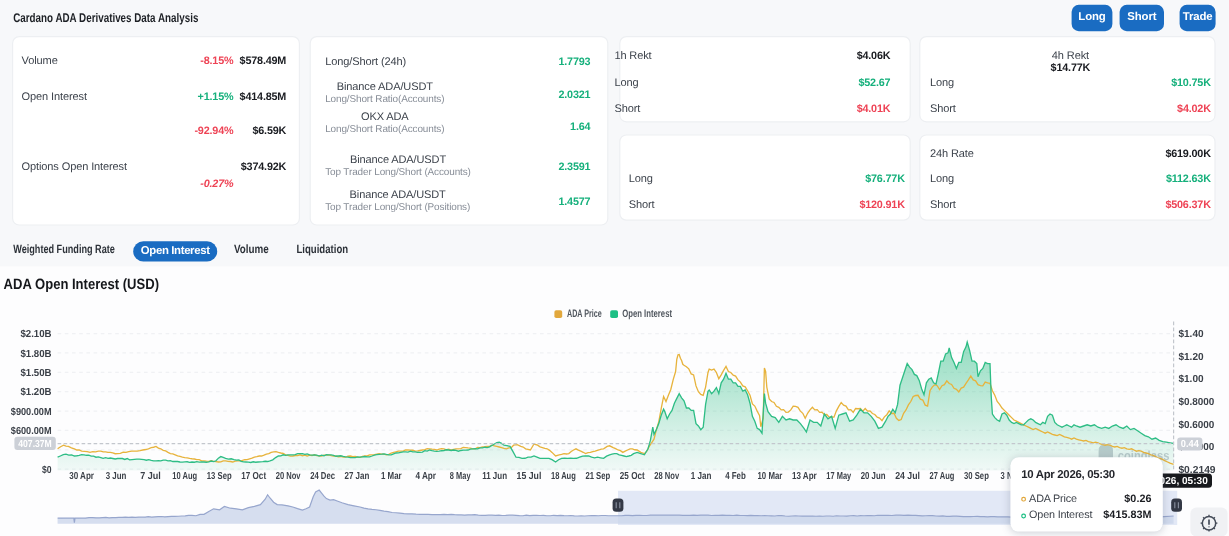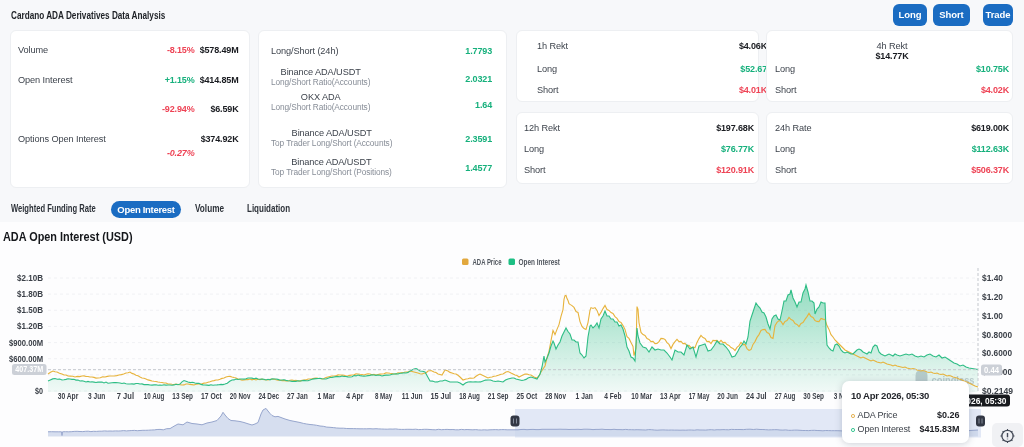--- a/index.html
+++ b/index.html
@@ -65,21 +65,21 @@
     </div>
   <div class="abs val grn" style="top:104px; right:0;">2.3591</div>
   <div class="abs" style="top:126.5px;">
       <div class="lbl">Binance ADA/USDT</div>
       <div class="sub">Top Trader Long/Short (Positions)</div>
     </div>
   <div class="abs val grn" style="top:133px; right:0;">1.4577</div>
 </div>
 
 <div class="card" style="left:516px; top:30px; width:243px; height:72px;"></div>
-<div class="abs" style="left:537px; top:30px; width:230px; height:72px;">
+<div class="abs" style="left:512px; top:30px; width:230px; height:72px;">
   <div class="row" style="top:11px;">
       <span class="lbl">1h Rekt</span>
       <span class="val">$4.06K</span>
     </div>
   <div class="row" style="top:33.5px;">
       <span class="lbl">Long</span>
       <span class="val grn">$52.67</span>
     </div>
   <div class="row" style="top:54.5px;">
       <span class="lbl">Short</span>
@@ -96,24 +96,20 @@
       <span class="lbl">Long</span>
       <span class="val grn">$10.75K</span>
     </div>
   <div class="row" style="top:54.5px;">
       <span class="lbl">Short</span>
       <span class="val red">$4.02K</span>
     </div>
 </div>
 <div class="card" style="left:516px; top:112px; width:243px; height:72px;"></div>
 <div class="abs" style="left:524px; top:112px; width:230px; height:72px;">
-  <div class="row" style="top:11px;">
-      <span class="lbl">12h Rekt</span>
-      <span class="val">$197.68K</span>
-    </div>
   <div class="row" style="top:31.5px;">
       <span class="lbl">Long</span>
       <span class="val grn">$76.77K</span>
     </div>
   <div class="row" style="top:52.5px;">
       <span class="lbl">Short</span>
       <span class="val red">$120.91K</span>
     </div>
 </div>
 <div class="card" style="left:766px; top:112px; width:247px; height:72px;"></div>

